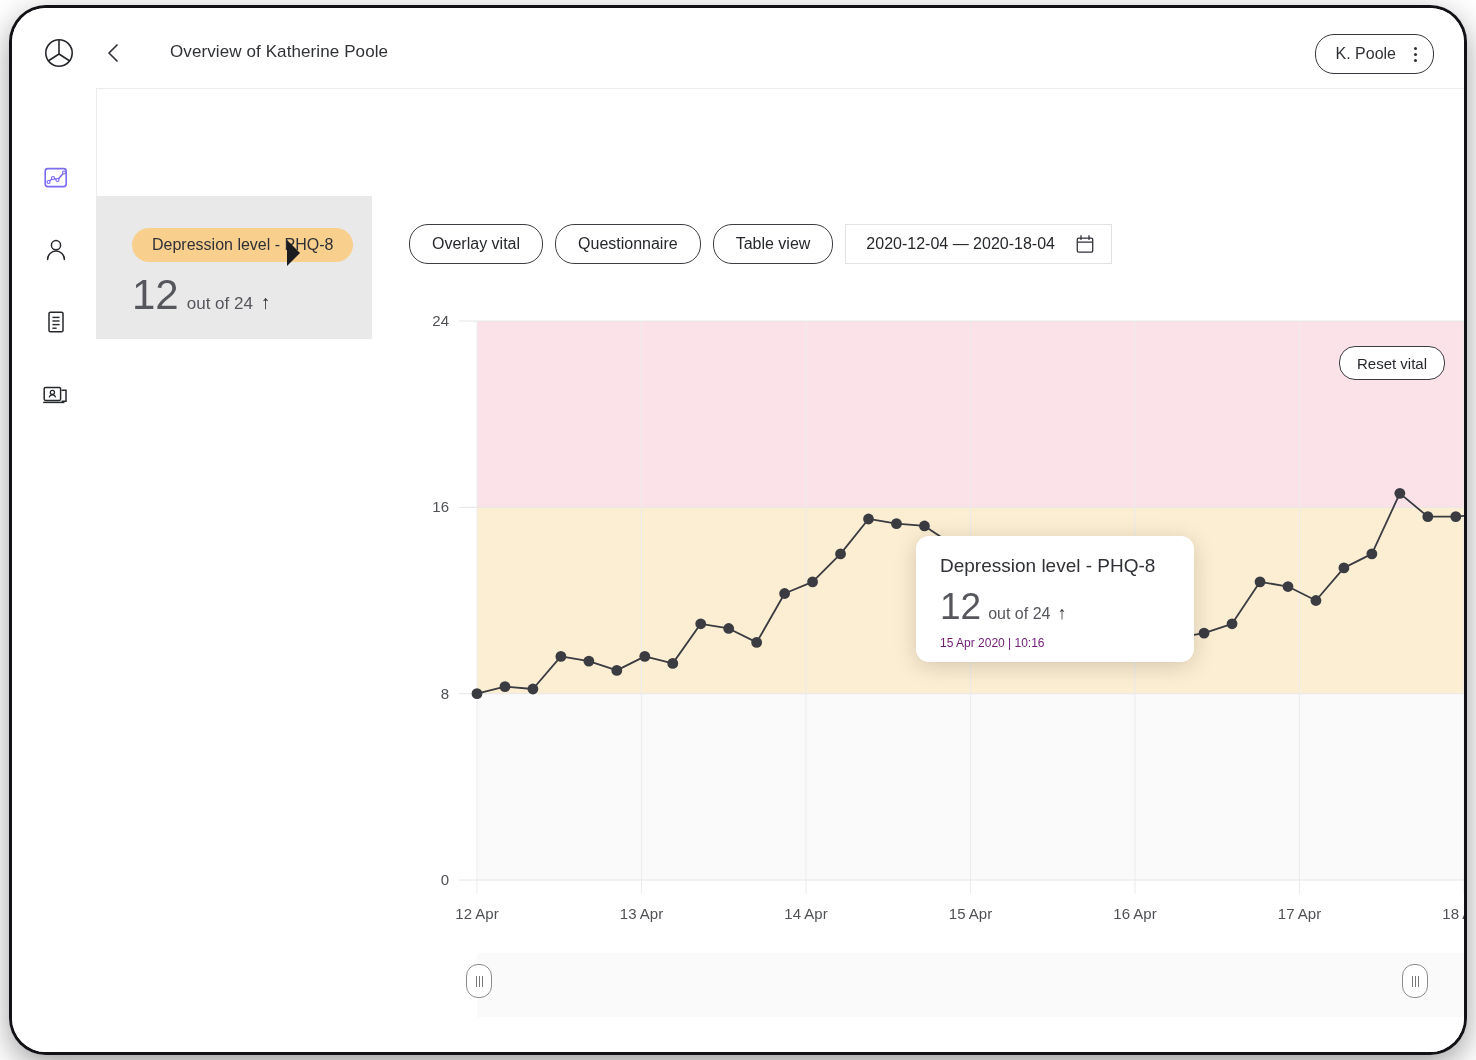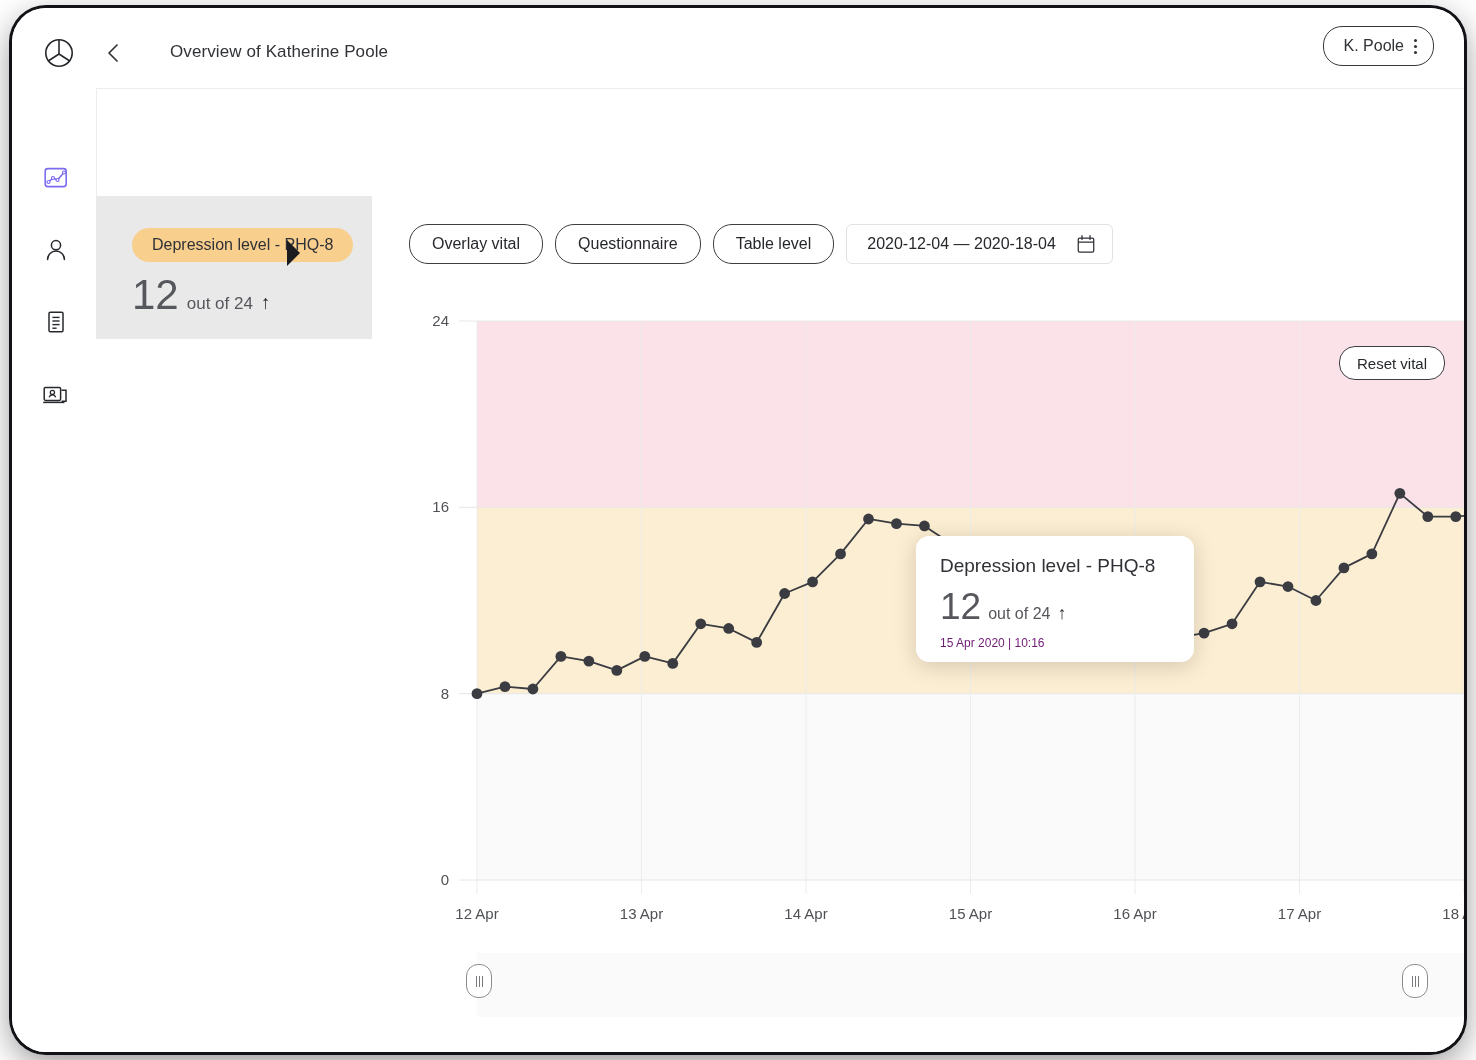--- a/index.html
+++ b/index.html
@@ -11,22 +11,22 @@
     background:#ffffff;border-radius:34px;
     box-shadow:0 0 0 3px #111216, 0 10px 34px rgba(0,0,0,.45);
     overflow:hidden;
   }
 
   
   #topbar{position:absolute;left:0;top:0;width:1452px;height:80px;background:#fff;border-bottom:1px solid #ececec;}
   #logo{position:absolute;left:32px;top:30px;width:30px;height:30px;}
   #backchev{position:absolute;left:92px;top:34px;width:20px;height:22px;cursor:pointer;}
   #breadcrumb{position:absolute;left:118px;top:34px;font-size:17px;color:#303236;letter-spacing:.1px;margin-left:40px;}
-  #userchip{position:absolute;right:30px;top:18px;height:38px;border:1px solid #35373c;border-radius:19px;
-            display:flex;align-items:center;gap:10px;padding:0 16px 0 20px;cursor:pointer;background:#fff;}
+  #userchip{position:absolute;right:30px;top:26px;height:38px;border:1px solid #35373c;border-radius:19px;
+            display:flex;align-items:center;gap:18px;padding:0 16px 0 20px;cursor:pointer;background:#fff;}
   #userchip .uname{font-size:16px;color:#303236;}
   .kebab{display:inline-flex;flex-direction:column;gap:3px;align-items:center;}
   .kebab i{width:3px;height:3px;border-radius:50%;background:#303236;display:block;}
 
   
   #rail{position:absolute;left:0;top:80px;width:84px;height:964px;background:#fff;border-right:1px solid #ececec;}
   .rail-btn{position:absolute;left:28px;width:32px;height:32px;cursor:pointer;display:flex;align-items:center;justify-content:center;}
   #rail-1{top:74px;} #rail-2{top:146px;} #rail-3{top:218px;} #rail-4{top:290px;}
 
   
@@ -52,21 +52,21 @@
   #metricarrow{font-size:19px;color:#2f3136;}
   #pointer{position:absolute;left:275px;top:232px;width:0;height:0;border-top:13px solid transparent;border-bottom:13px solid transparent;border-left:13px solid #1b1c1f;}
 
   
   #chartcol{position:absolute;left:360px;top:188px;width:1092px;height:856px;background:#fff;}
 
   
   #toolbar{position:absolute;left:37px;top:28px;display:flex;align-items:center;gap:12px;}
   .pill{height:38px;padding:0 22px;border:1px solid #3c3e43;border-radius:19px;background:#fff;font-size:16px;color:#26282c;
         display:flex;align-items:center;cursor:pointer;font-family:"Liberation Sans",sans-serif;white-space:nowrap;}
-  #daterange{height:38px;padding:0 16px 0 20px;border:1px solid #e2e2e2;border-radius:6px;background:#fff;font-size:16px;color:#26282c;
+  #daterange{height:38px;padding:0 16px 0 20px;border:1px solid #e2e2e2;border-radius:0;background:#fff;font-size:16px;color:#26282c;
              display:flex;align-items:center;gap:20px;cursor:pointer;}
 
   
   #plot{position:absolute;left:0;top:0;width:1092px;height:856px;}
 
   
   #tooltip{position:absolute;left:544px;top:340px;width:278px;height:126px;background:#fff;border-radius:13px;
            box-shadow:0 4px 22px rgba(0,0,0,.17);}
   #tt-title{position:absolute;left:24px;top:19px;font-size:19px;color:#2f3136;white-space:nowrap;}
   #tt-valrow{position:absolute;left:24px;top:52px;display:flex;align-items:baseline;gap:7px;}
@@ -169,21 +169,21 @@
       </div>
     </div>
   </div>
   <div id="pointer"></div>
 
   <div id="chartcol">
 
     <div id="toolbar">
       <div class="pill">Overlay vital</div>
       <div class="pill">Questionnaire</div>
-      <div class="pill">Table level</div>
+      <div class="pill">Table view</div>
       <div id="daterange">
         <span>2020-12-04 — 2020-18-04</span>
         <svg viewBox="0 0 22 22" width="20" height="20">
           <rect x="2.5" y="4.5" width="17" height="15.5" rx="1.6" fill="none" stroke="#2f3136" stroke-width="1.4"></rect>
           <line x1="2.5" y1="9" x2="19.5" y2="9" stroke="#2f3136" stroke-width="1.4"></line>
           <line x1="6.6" y1="1.8" x2="6.6" y2="6" stroke="#2f3136" stroke-width="1.4" stroke-linecap="round"></line>
           <line x1="15.4" y1="1.8" x2="15.4" y2="6" stroke="#2f3136" stroke-width="1.4" stroke-linecap="round"></line>
         </svg>
       </div>
     </div>

